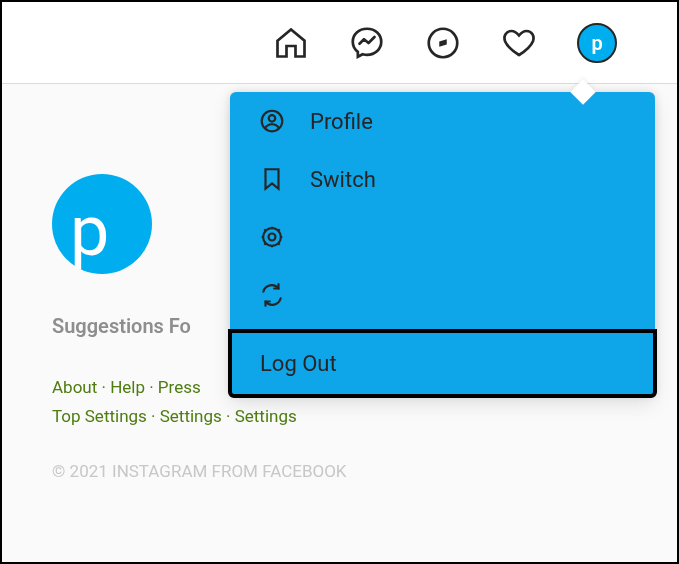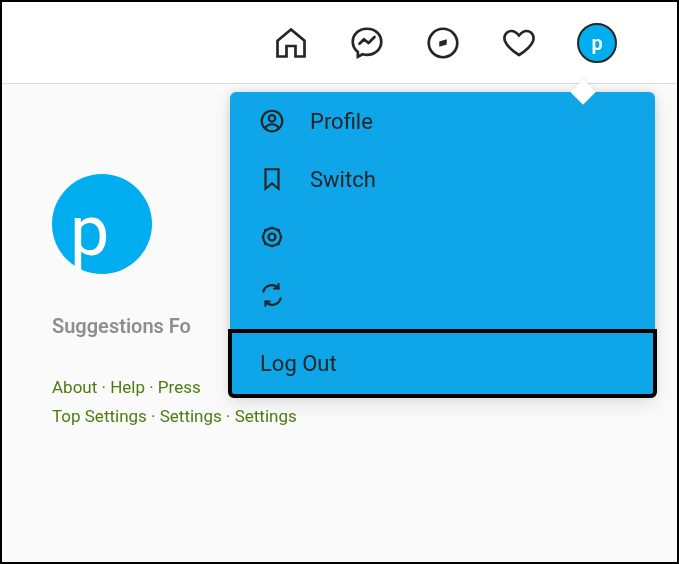--- a/index.html
+++ b/index.html
@@ -196,20 +196,21 @@
       <span>Help</span> · 
       <span>Press</span>
     </div>
     <div>
       <span>Top Settings</span> · 
       <span>Settings</span> · 
       <span>Settings</span>
     </div>
   </div>
 
+  <div class="copyright">© 2021 Instagram from Facebook</div>
 </div>
 
 <div class="dropdown">
   <div class="menu-item">
     <span class="mi-icon">
       <svg width="26" height="26" viewBox="0 0 24 24" fill="none" stroke="#262626" stroke-width="2">
         <circle cx="12" cy="12" r="9.5"></circle>
         <circle cx="12" cy="9.5" r="3"></circle>
         <path d="M5.5 19c1.3-2.8 4-4 6.5-4s5.2 1.2 6.5 4"></path>
       </svg>

